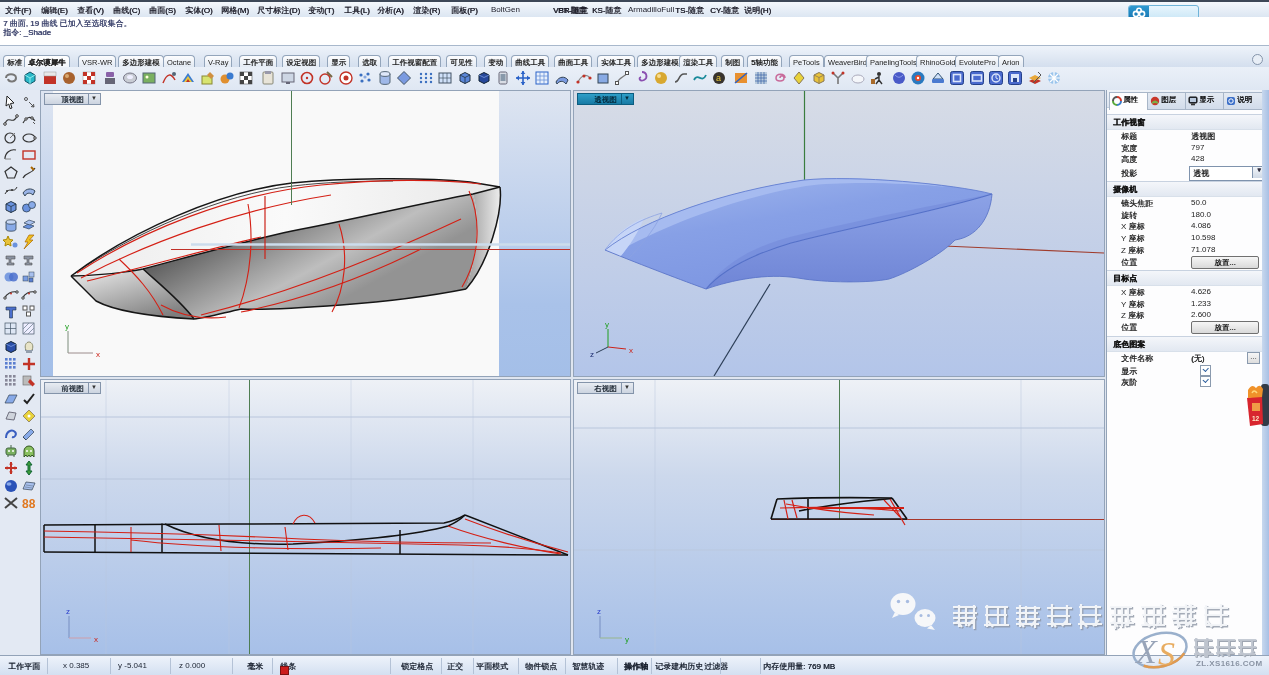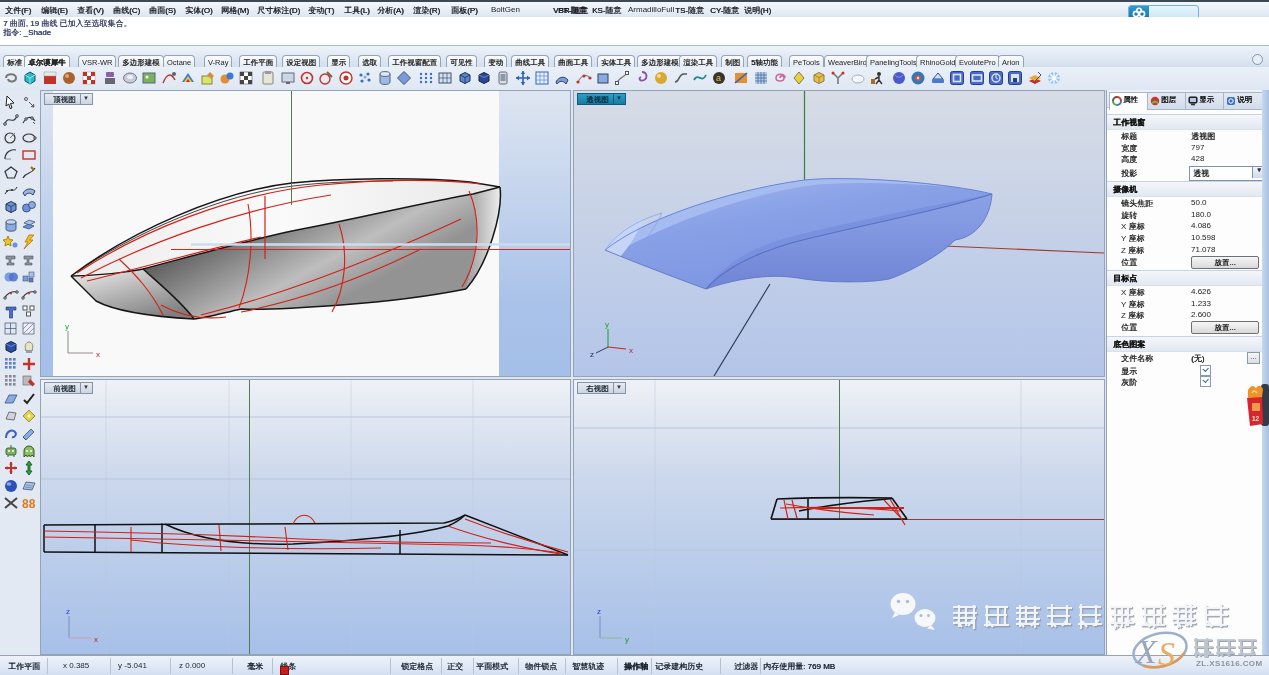--- a/index.html
+++ b/index.html
@@ -24,21 +24,21 @@
 border:1px solid #93a5bb;border-bottom:none;border-radius:4px 4px 0 0;padding:2px 3px 2px 3px;
 background:linear-gradient(#fdfdfe,#dde6f1);white-space:nowrap}
 #tabs .sel{font-weight:bold;background:linear-gradient(#ffffff,#eef3f9)}
 
 #toolbar{left:0;top:67px;width:1269px;height:23px;background:linear-gradient(#eaf0f8,#dfe7f3);border-bottom:1px solid #c0cbdb}
 
 #main{left:0;top:90px;width:1269px;height:565px;background:#dfe5ef}
 #palette{left:0;top:90px;width:40px;height:565px;background:#e3e9f3}
 .vp{position:absolute;background:#fff;outline:1px solid #93a3b8}
 .vplabel{position:absolute;left:3px;top:2px;height:12px;display:flex;font-size:7.5px;color:#1b2530}
-.vplabel .t{background:linear-gradient(#e8ecf2,#ccd4e0);border:1px solid #8494aa;padding:1px 4px 0 8px}
+.vplabel .t{background:linear-gradient(#e8ecf2,#ccd4e0);border:1px solid #8494aa;padding:1px 4px 0 16px}
 .vplabel .d{background:linear-gradient(#e8ecf2,#ccd4e0);border:1px solid #8494aa;border-left:none;width:11px;text-align:center;padding-top:1px;font-size:6px;color:#333}
 .vplabel.act .t,.vplabel.act .d{background:linear-gradient(#2f9fc8,#177aa4);border-color:#0c5d80;color:#04293a}
 
 #panel{left:1106px;top:90px;width:156px;height:565px;background:#fdfdfe;border-left:1px solid #93a3b8}
 #redge{left:1262px;top:90px;width:7px;height:565px;background:linear-gradient(90deg,#c8d8ee,#a8c0e4)}
 .phead{position:relative;font-size:8px;font-weight:bold;color:#111;background:linear-gradient(#f4f6fa,#e2e8f1);
 border-top:1px solid #c8d2e0;border-bottom:1px solid #d8e0ea;padding:2px 0 1px 6px;margin-top:2px}
 #panel .spacer{height:4px}
 .prow{position:relative;height:11.7px;font-size:8px;color:#222}
 .prow .l{position:absolute;left:14px;top:1px;white-space:nowrap}
@@ -898,21 +898,21 @@
  <span style="left:179px">z 0.000</span>
  <span class="cjk" style="left:247px">毫米</span>
  <span class="cjk" style="left:280px"><span style="display:inline-block;width:7px;height:7px;background:#cc1c1c;border:1px solid #7a1212;vertical-align:1px;margin-right:2px"></span>线条</span>
  <span class="cjk" style="left:401px">锁定格点</span>
  <span class="cjk" style="left:447px">正交</span>
  <span class="cjk" style="left:476px;font-weight:normal">平面模式</span>
  <span class="cjk" style="left:525px">物件锁点</span>
  <span class="cjk" style="left:572px">智慧轨迹</span>
  <span class="cjk" style="left:624px;font-weight:bold">操作轴</span>
  <span class="cjk" style="left:655px">记录建构历史</span>
- <span class="cjk" style="left:734px">过滤器</span>
+ <span class="cjk" style="left:704px">过滤器</span>
  <span class="cjk" style="left:763px">内存使用量: 769 MB</span>
  <div class="sep" style="left:47px"></div>
     <div class="sep" style="left:110px"></div>
  <div class="sep" style="left:170px"></div>
     <div class="sep" style="left:232px"></div>
  <div class="sep" style="left:272px"></div>
     <div class="sep" style="left:390px"></div>
  <div class="sep" style="left:441px"></div>
     <div class="sep" style="left:473px"></div>
  <div class="sep" style="left:518px"></div>

